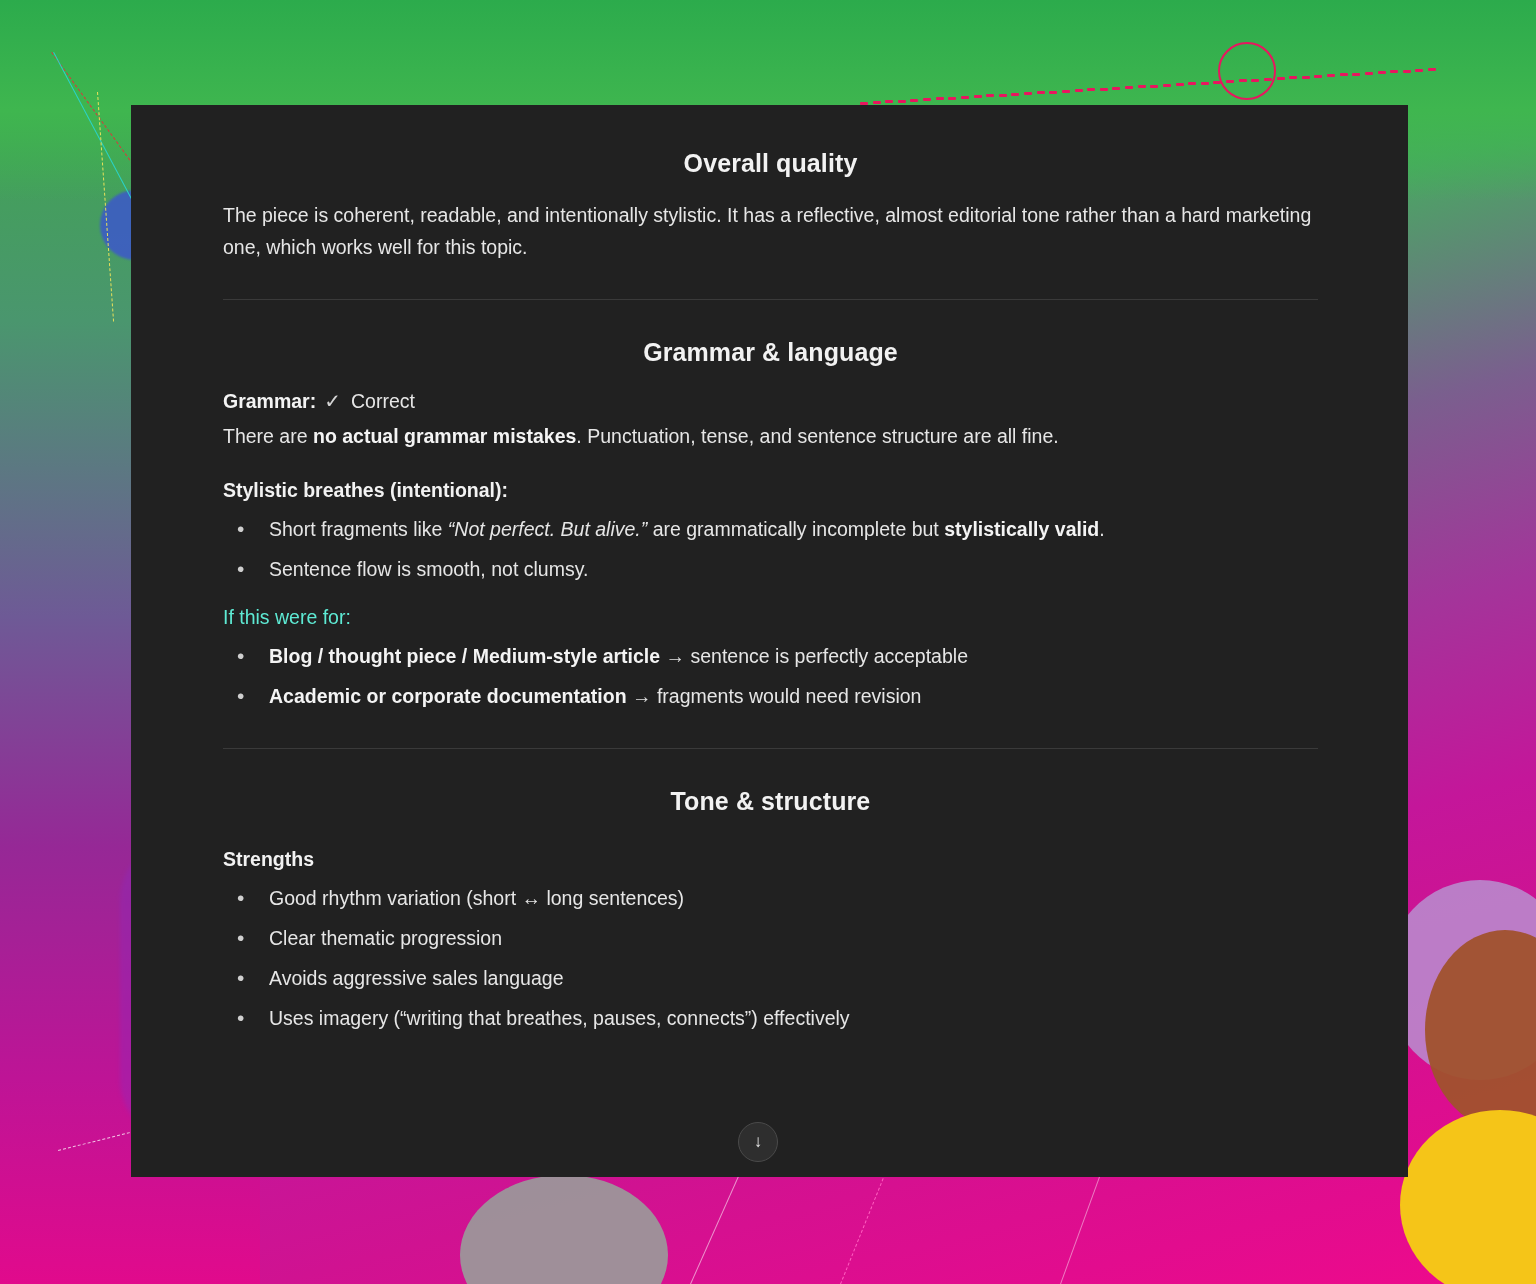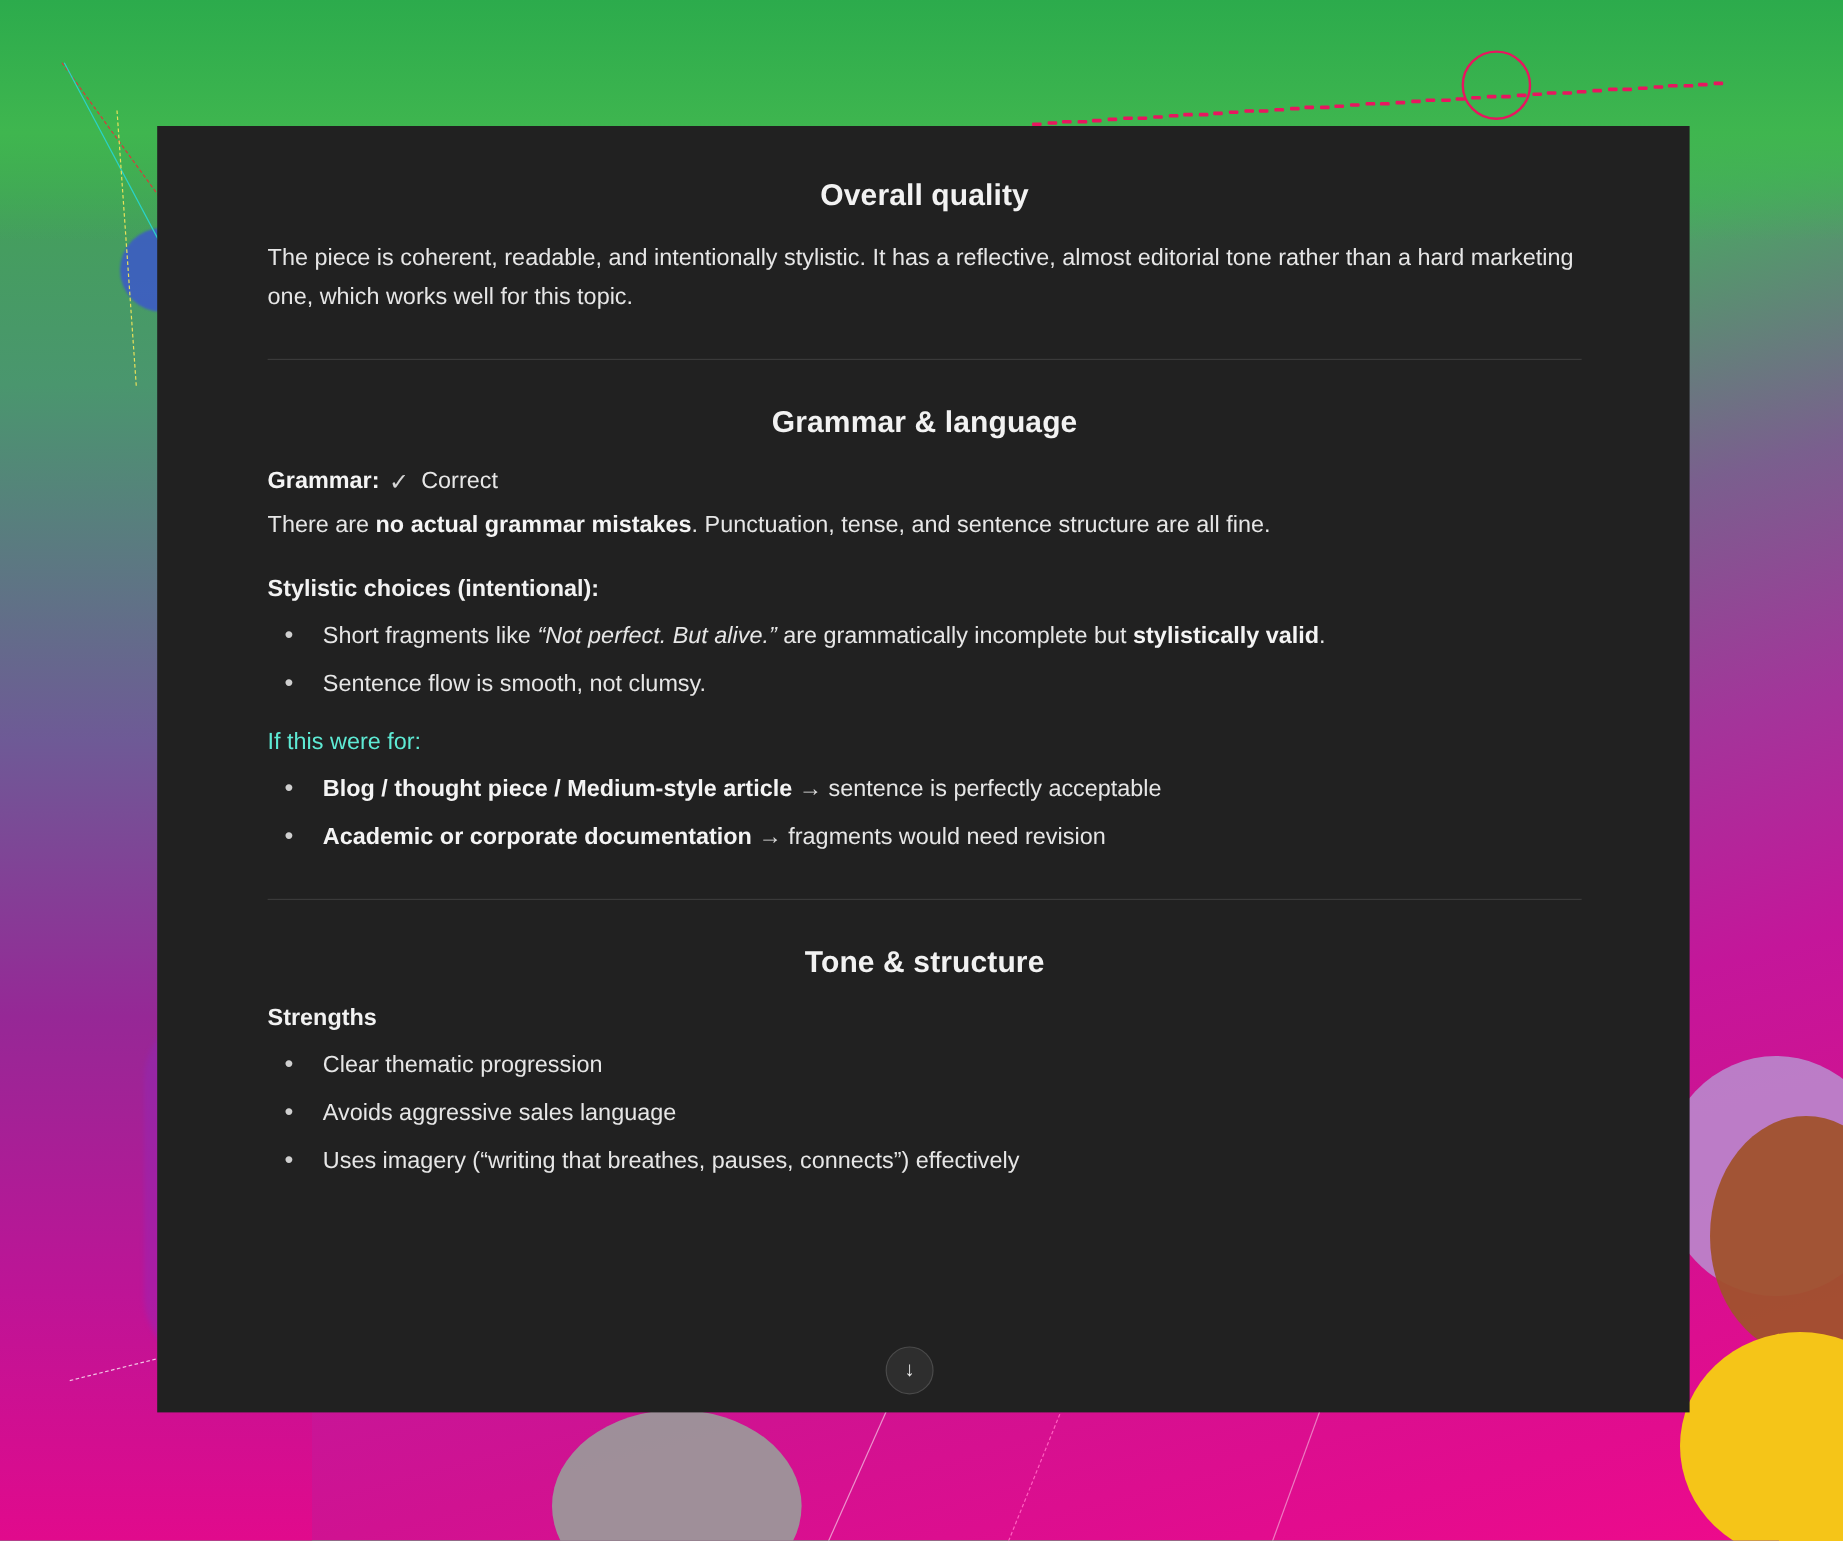--- a/index.html
+++ b/index.html
@@ -166,21 +166,21 @@
   }
 
   h2.sec {
     font-size: 25px;
     font-weight: bold;
     margin: 0 0 22px 0;
     letter-spacing: .1px;
     color: #f2f2f2;
     text-align: center;
   }
-  h2.sec.tight { margin-bottom: 20px; }
+  h2.sec.tight { margin-bottom: 32px; }
 
   p.body {
     font-size: 19.5px;
     line-height: 1.62;
     margin: 0 0 6px 0;
     color: #e6e6e6;
   }
   p.lead {
     font-size: 19.5px;
     font-weight: bold;
@@ -354,21 +354,21 @@
         <div class="kv-line">
           <span class="strong">Grammar:</span>
           <span class="check">✓</span>
           <span>Correct</span>
         </div>
 
         <p class="body">
           <span>There are </span><span class="strong">no actual grammar mistakes</span><span>. Punctuation, tense, and sentence structure are all fine.</span>
         </p>
 
-        <p class="subhead">Stylistic choices (intentional):</p>
+        <p class="subhead">Stylistic breathes (intentional):</p>
 
         <ul class="b">
           <li>
             <span>Short fragments like </span><span class="ital">“Not perfect. But alive.”</span><span> are grammatically incomplete but </span><span class="strong">stylistically valid</span><span>.</span>
           </li>
           <li>
             <span>Sentence flow is smooth, not clumsy.</span>
           </li>
         </ul>
 
@@ -387,20 +387,21 @@
           </li>
         </ul>
       </section>
 
       <hr class="div">
 
       <section>
         <h2 class="sec tight">Tone &amp; structure</h2>
         <p class="lead">Strengths</p>
         <ul class="b">
+          <li><span>Good rhythm variation (short ↔ long sentences)</span></li>
           <li><span>Clear thematic progression</span></li>
           <li><span>Avoids aggressive sales language</span></li>
           <li><span>Uses imagery (“writing that breathes, pauses, connects”) effectively</span></li>
         </ul>
       </section>
 
     </div>
   </div>
 
   <div id="scroll-btn">

